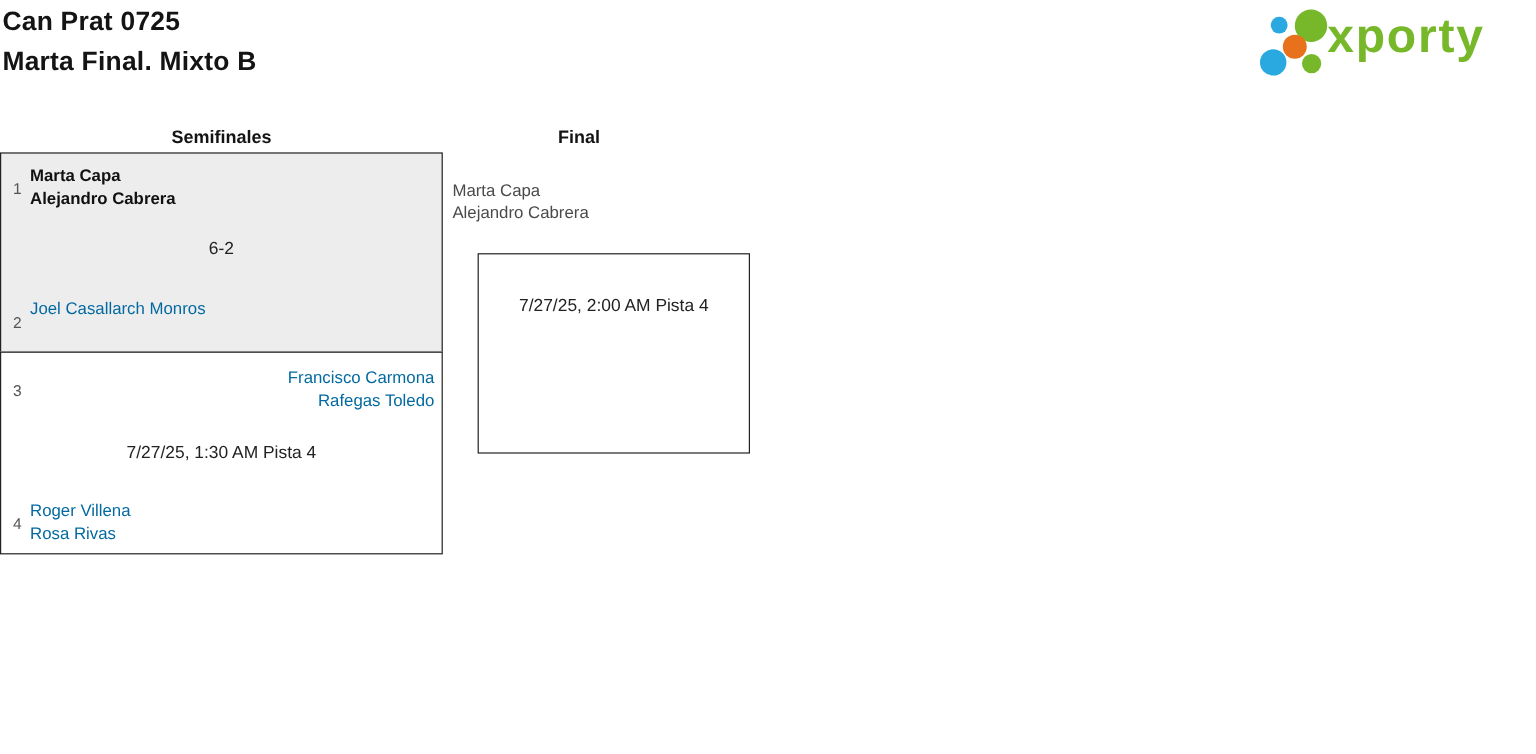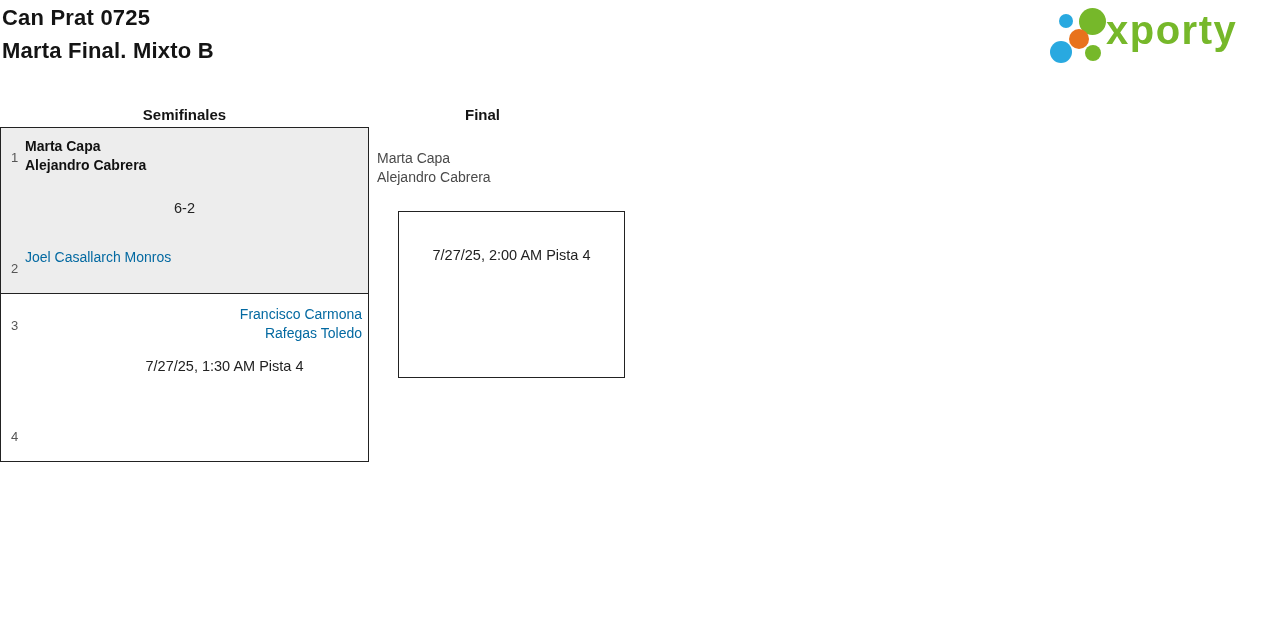--- a/index.html
+++ b/index.html
@@ -119,21 +119,21 @@
     color: #222222;
   }
   
   .sf1-team1 { top: 9px; }
   .sf1-seed1 { top: 20px; }
   .sf1-result { top: 72px; }
   .sf1-team2 { top: 120px; }
   .sf1-seed2 { top: 131px; }
   .sf2-team1 { top: 11px; text-align: right; }
   .sf2-seed1 { top: 22px; }
-  .sf2-result { top: 64px; margin-left: 40px; }
+  .sf2-result { top: 76px; }
   .sf2-team2 { top: 122px; }
   .sf2-seed2 { top: 133px; }
   .final-result { top: 35px; }
   
   .final-advancer {
     position: absolute;
     left: 377px;
     top: 149px;
     font-size: 14px;
     line-height: 19px;
@@ -176,20 +176,24 @@
   </div>
 
   <div class="match match-sf2">
     <div class="seed sf2-seed1">3</div>
     <div class="team sf2-team1">
       <div>Francisco Carmona</div>
       <div>Rafegas Toledo</div>
     </div>
     <div class="result sf2-result">7/27/25, 1:30 AM Pista 4</div>
     <div class="seed sf2-seed2">4</div>
+    <div class="team sf2-team2">
+      <div>Roger Villena</div>
+      <div>Rosa Rivas</div>
+    </div>
   </div>
 
   <div class="final-advancer">
     <div>Marta Capa</div>
     <div>Alejandro Cabrera</div>
   </div>
 
   <div class="match match-final">
     <div class="result final-result">7/27/25, 2:00 AM Pista 4</div>
   </div>

